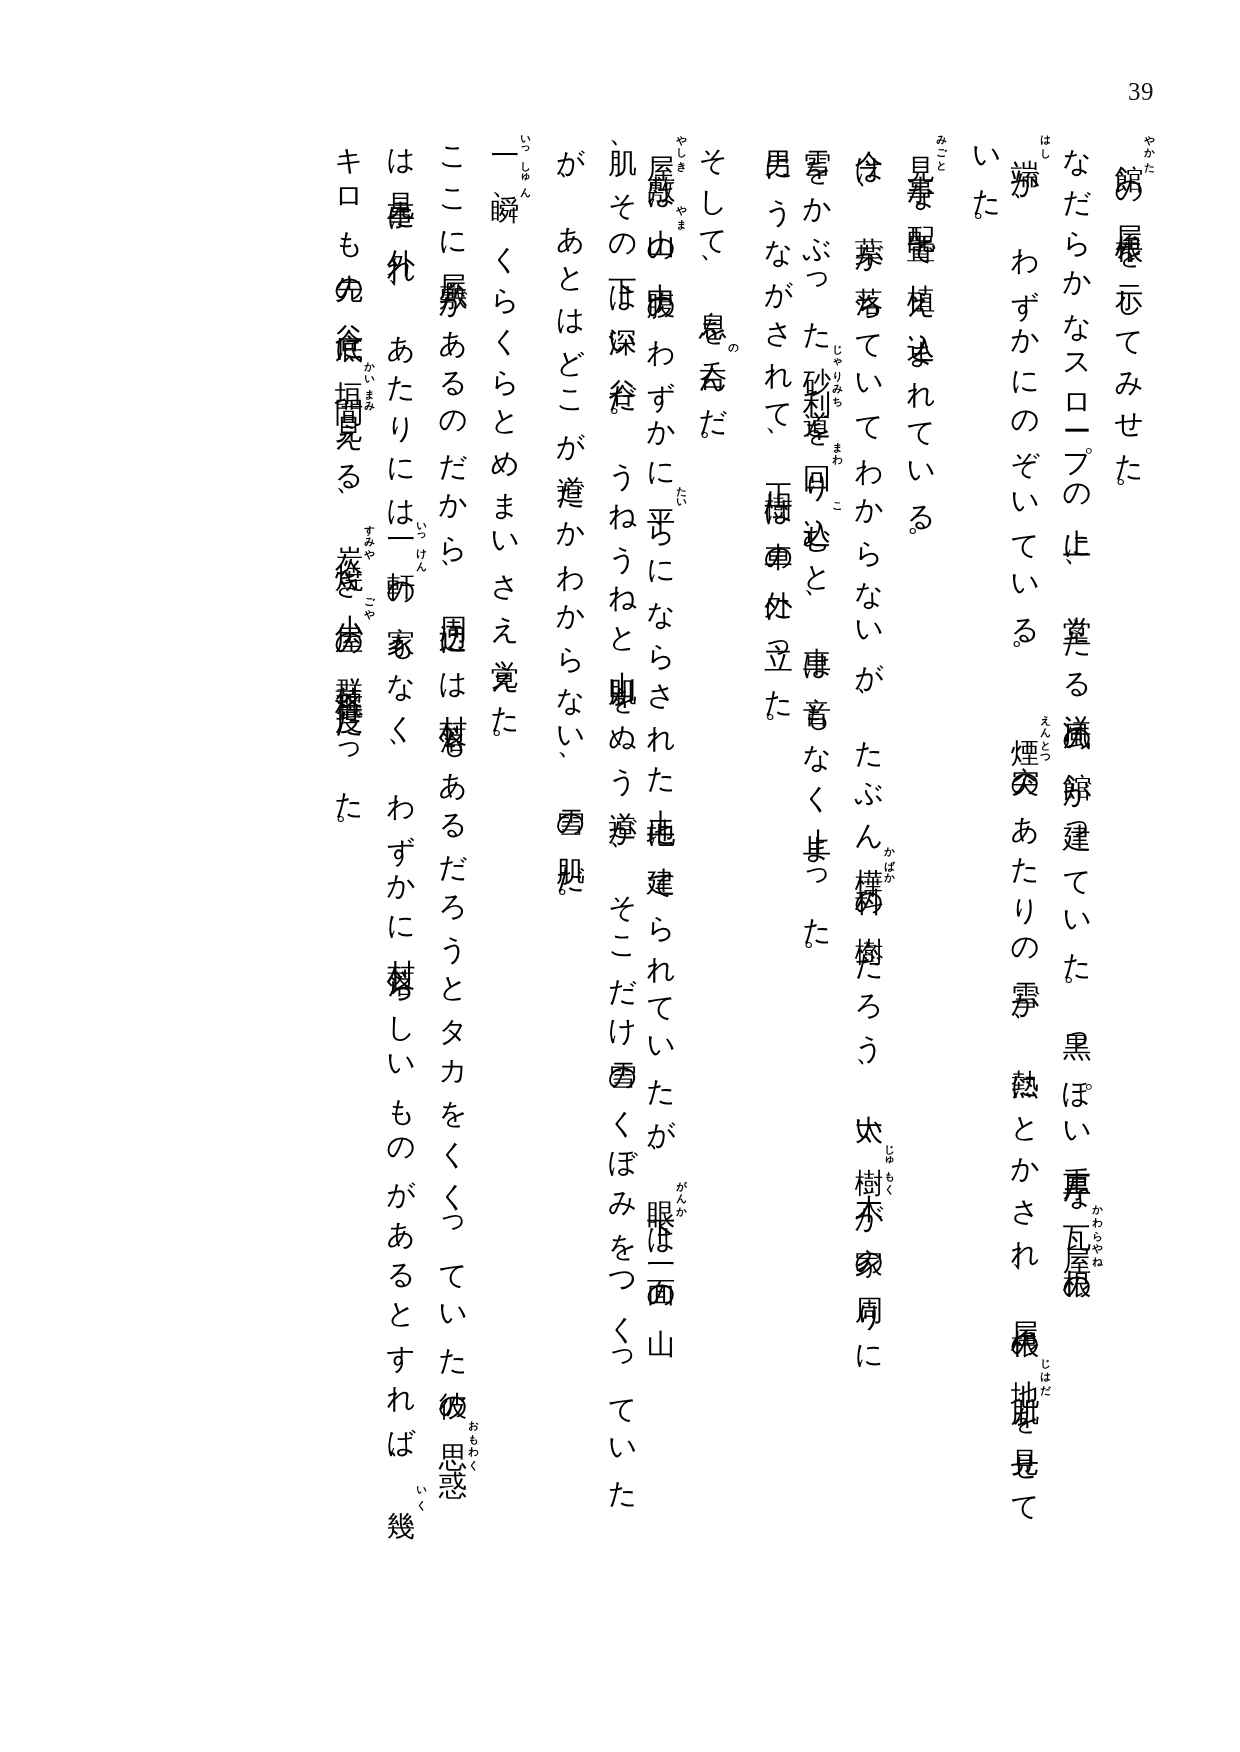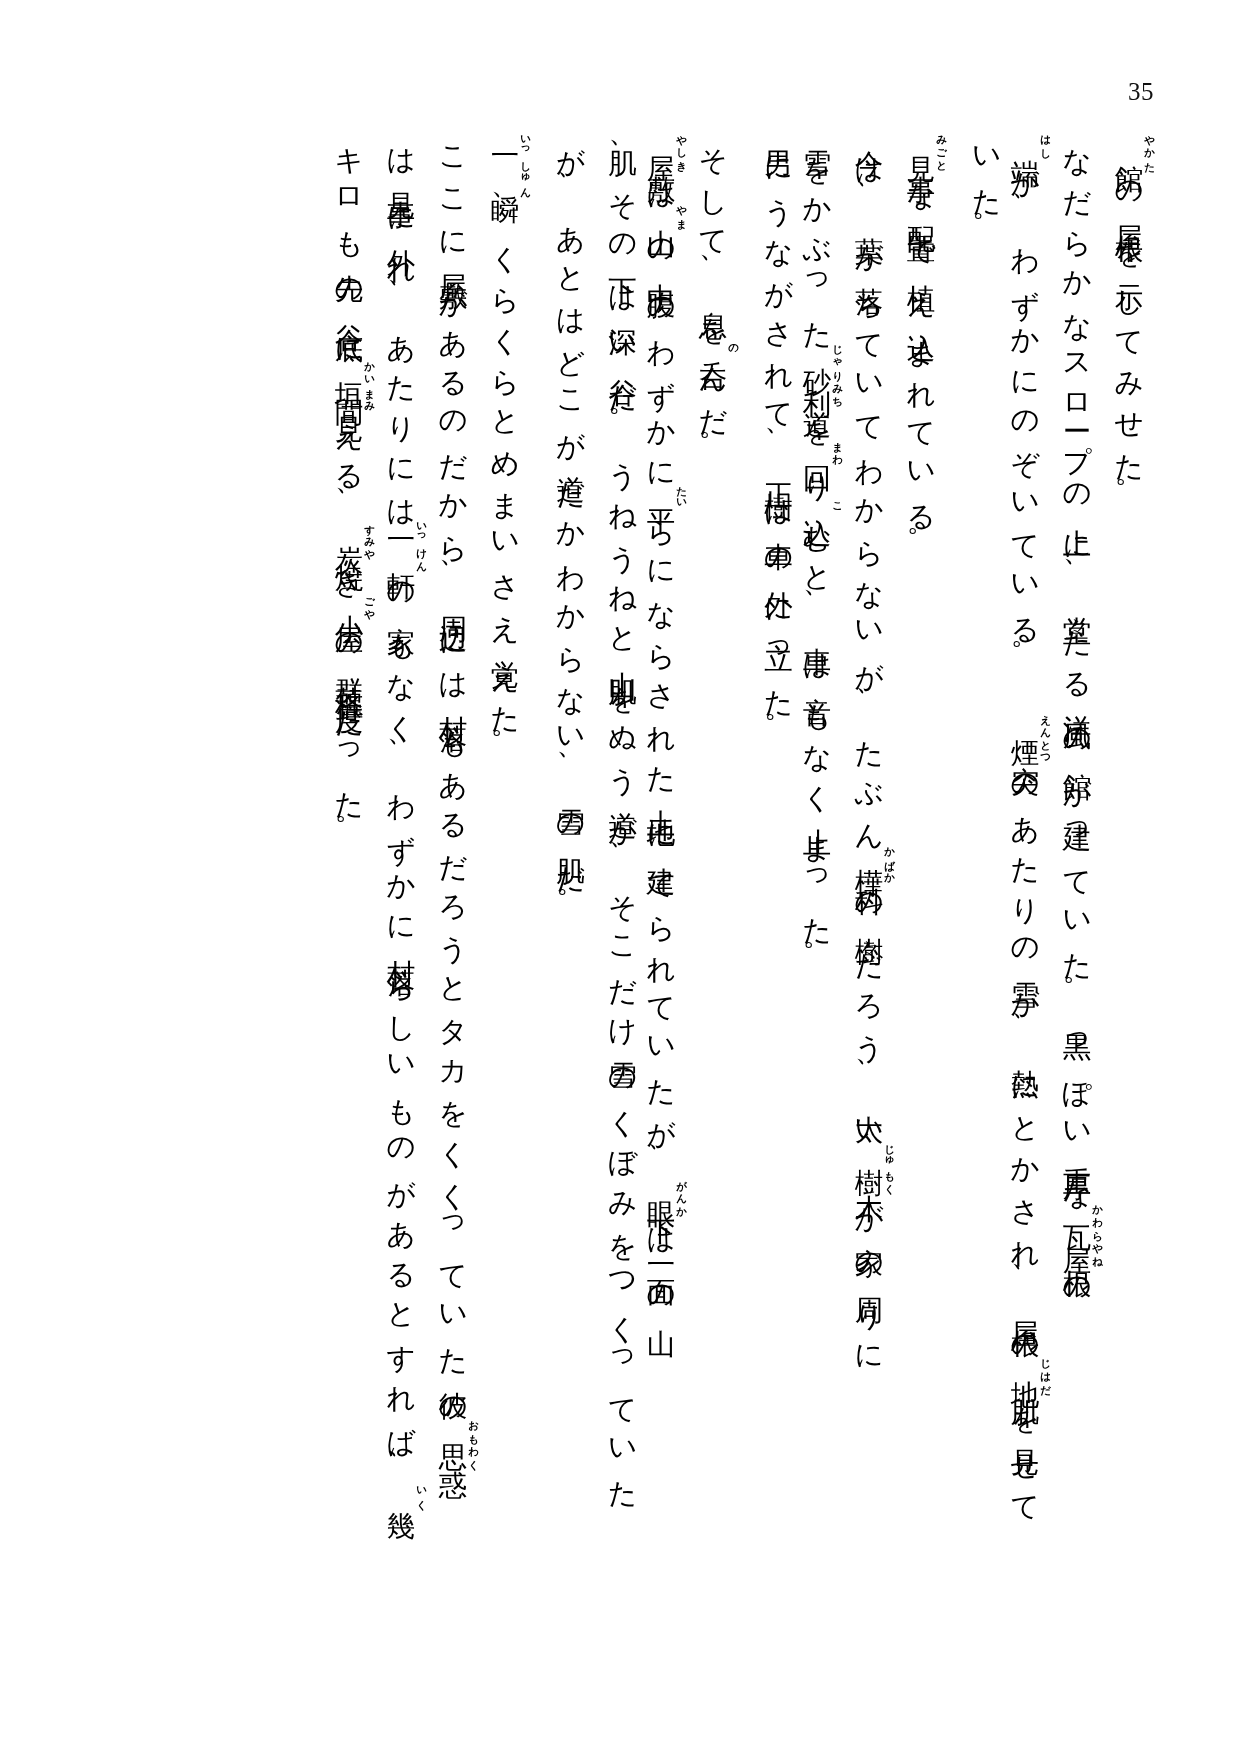--- a/index.html
+++ b/index.html
@@ -67,21 +67,21 @@
     font-weight: 700;
     line-height: 1;
     text-align: center;
   }
 </style>
 </head>
 <body>
 
 <div class="page">
 
-  <div class="page-number">35</div>
+  <div class="page-number">39</div>
 
   <div class="text-block">
     <div class="line">
       <ruby>館<rt>やかた</rt></ruby>の屋根を示してみせた。
       <span style="visibility:hidden">る</span>
     </div>
     <div class="line">なだらかなスロープの上に、堂々たる洋風の館が建っていた。黒っぽい重厚な<ruby>瓦屋根<rt>かわらやね</rt></ruby>の</div>
     <div class="line"><ruby>端<rt>はし</rt></ruby>が、わずかにのぞいている。　<ruby>煙突<rt>えんとつ</rt></ruby>のあたりの雪が、熱にとかされ、屋根の<ruby>地肌<rt>じはだ</rt></ruby>を見せて</div>
     <div class="line">いた。</div>
     <div class="line"><ruby>見事<rt>みごと</rt></ruby>な配置で植え込まれている。</div>

